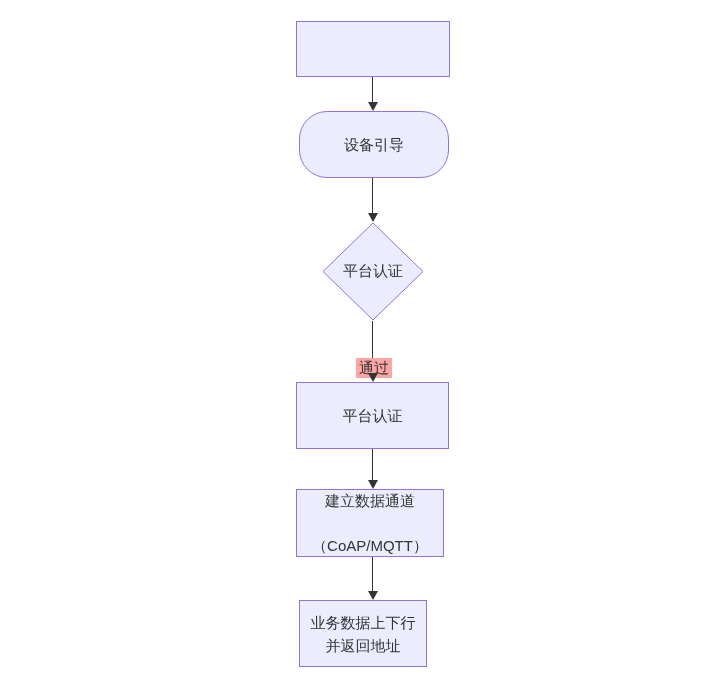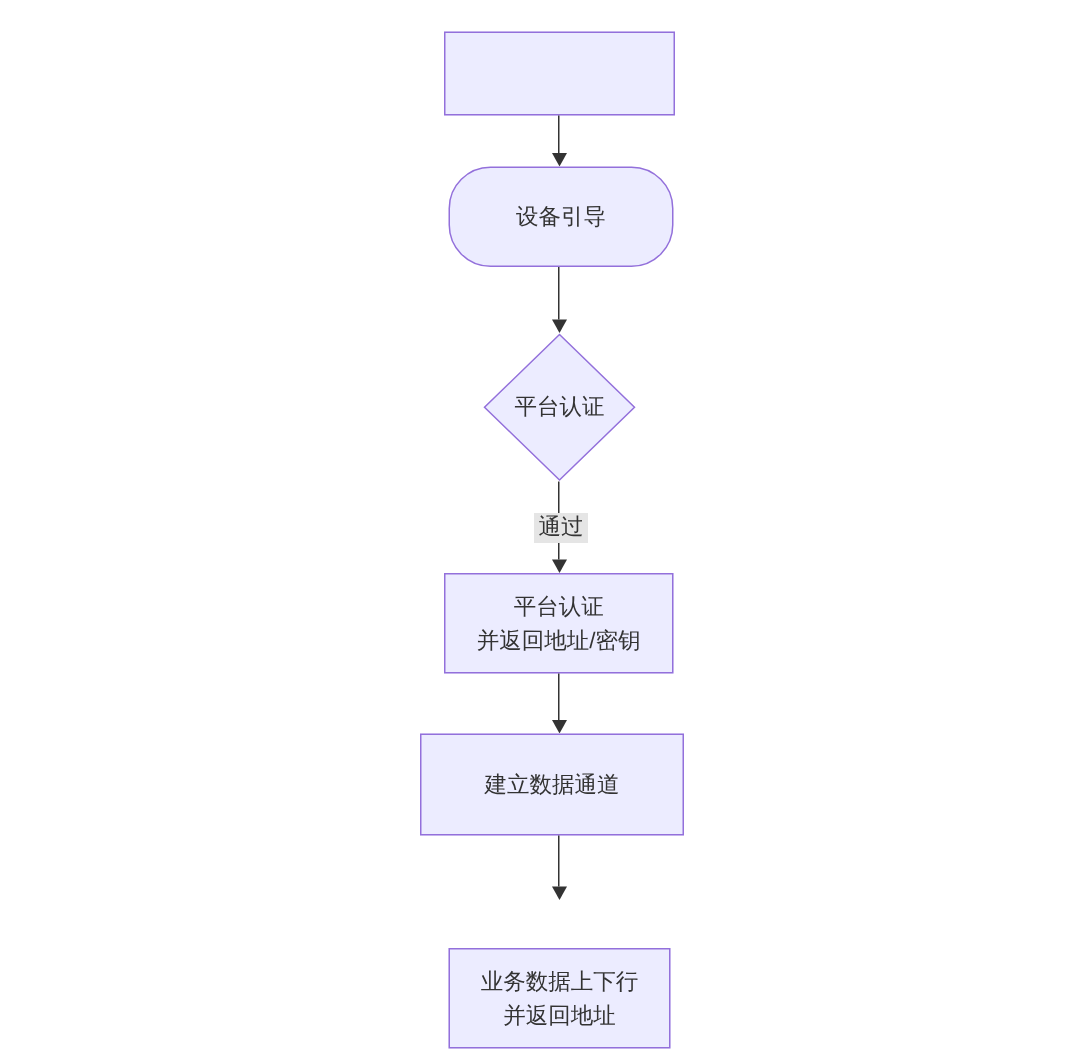--- a/index.html
+++ b/index.html
@@ -50,26 +50,27 @@
     position: absolute;
     width: 0;
     height: 0;
     border-left: 5px solid transparent;
     border-right: 5px solid transparent;
     border-top: 9px solid #333333;
   }
   .edge-label {
     position: absolute;
     transform: translate(-50%, -50%);
-    background: #e5e5e5;
+    background: #fca5a5;
     color: #333333;
     font-size: 15px;
     line-height: 20px;
     padding: 0 3px;
     white-space: nowrap;
+    margin-top: 16px;
   }
 </style>
 </head>
 <body>
 
 <div class="canvas">
 
   <div class="node" style="left:296px; top:21px; width:154px; height:56px;">
   </div>
 
@@ -89,31 +90,31 @@
     </svg>
     <div class="decision-label">平台认证</div>
   </div>
 
   <div class="edge-line" style="left:372px; top:321px; height:52px;"></div>
   <div class="edge-label" style="left:374px; top:352px;">通过</div>
   <div class="arrowhead" style="left:368px; top:373px;"></div>
 
   <div class="node" style="left:296px; top:382px; width:153px; height:67px;">
     <span class="node-line">平台认证</span>
-    <span class="node-line">并返回地址/密钥</span>
   </div>
 
   <div class="edge-line" style="left:372px; top:449px; height:31px;"></div>
   <div class="arrowhead" style="left:368px; top:480px;"></div>
 
-  <div class="node" style="left:280px; top:489px; width:176px; height:68px;gap:22px;">
+  <div class="node" style="left:296px; top:489px; width:148px; height:68px;gap:22px;">
     <span class="node-line">建立数据通道</span>
+    <span class="node-line">（CoAP/MQTT）</span>
   </div>
 
   <div class="edge-line" style="left:372px; top:557px; height:34px;"></div>
   <div class="arrowhead" style="left:368px; top:591px;"></div>
 
-  <div class="node" style="left:299px; top:600px; width:148px; height:67px;margin-top:32px;">
+  <div class="node" style="left:299px; top:600px; width:128px; height:67px;">
     <span class="node-line">业务数据上下行</span>
     <span class="node-line">并返回地址</span>
   </div>
 
 </div>
 
 </body></html>

